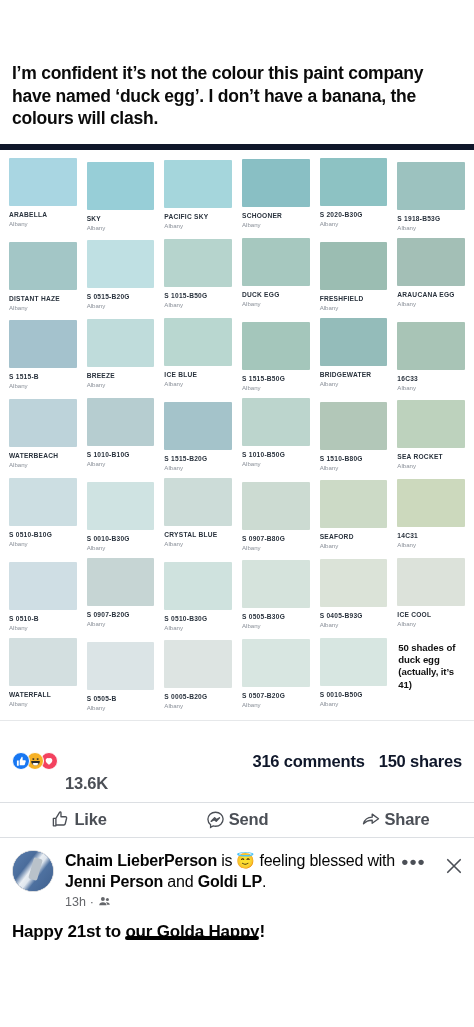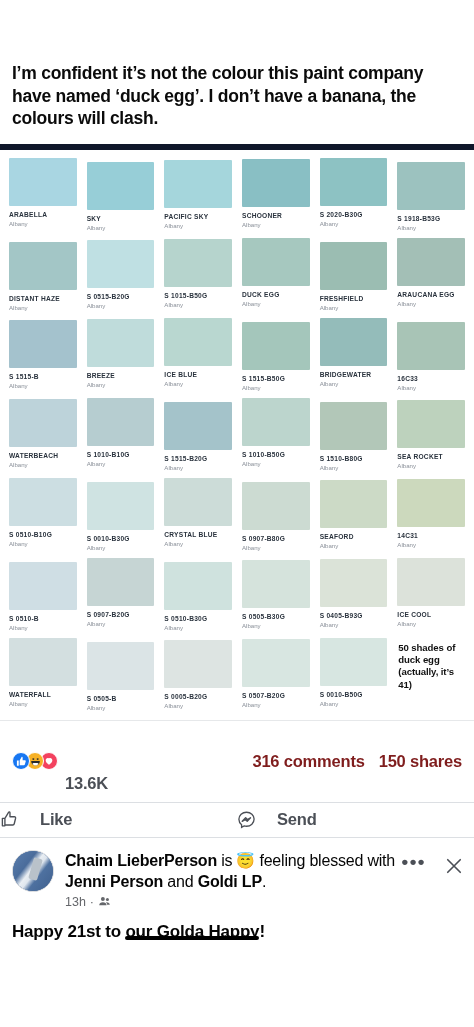--- a/index.html
+++ b/index.html
@@ -107,36 +107,37 @@
     letter-spacing:-0.2px;
     margin-top:44px;
   }
   .eng-right {
     margin-left:auto;
     display:flex;
     align-items:flex-start;
     gap:14px;
     font-size:16.5px;
     font-weight:bold;
-    color:#7f1d1d;
+    color:#0f172a;
     letter-spacing:-0.2px;
   }
 
   
   .actionbar {
     display:flex;
     border-top:1px solid #dcdfe3;
     border-bottom:1px solid #dcdfe3;
     padding:7px 0 8px 0;
   }
   .action {
     flex:1;
     display:flex;
     align-items:center;
-    gap:21px;
+    justify-content:center;
+    gap:4px;
     font-size:16.5px;
     font-weight:bold;
     color:#4b4f56;
     letter-spacing:-0.2px;
   }
   .action svg { display:block; }
 
   
   .post-header {
     display:flex;
@@ -474,20 +475,28 @@
     <span>Like</span>
   </div>
   <div class="action">
     <span>
       <svg width="19" height="19" viewBox="0 0 24 24" fill="none" stroke="#4b4f56" stroke-width="1.7">
           <path d="M12 2.8C6.6 2.8 2.4 6.8 2.4 11.8c0 2.8 1.3 5.2 3.4 6.8v3.3l3.2-1.8c.9.3 1.9.4 3 .4 5.4 0 9.6-4 9.6-9 0-5-4.2-8.7-9.6-8.7z"></path>
           <path d="M6.6 14.3l4.3-4.5 2.3 2.3 3.9-2.3-4.2 4.5-2.3-2.3z" stroke-linejoin="round"></path>
         </svg>
     </span>
     <span>Send</span>
+  </div>
+  <div class="action">
+    <span>
+      <svg width="20" height="19" viewBox="0 0 24 24" fill="none" stroke="#4b4f56" stroke-width="1.7" stroke-linejoin="round">
+          <path d="M2.5 17.5c1.4-5.8 5.3-8.4 11-8.5V5.2L21.5 11l-8 5.8v-3.9c-4.6 0-8 1.2-11 4.6z"></path>
+        </svg>
+    </span>
+    <span>Share</span>
   </div>
 </div>
 
 <div class="post-header">
   <div class="avatar">
     <span class="a1"></span>
       <span class="a2"></span>
   </div>
   <div class="hdr-text">
     <div class="hdr-line">

